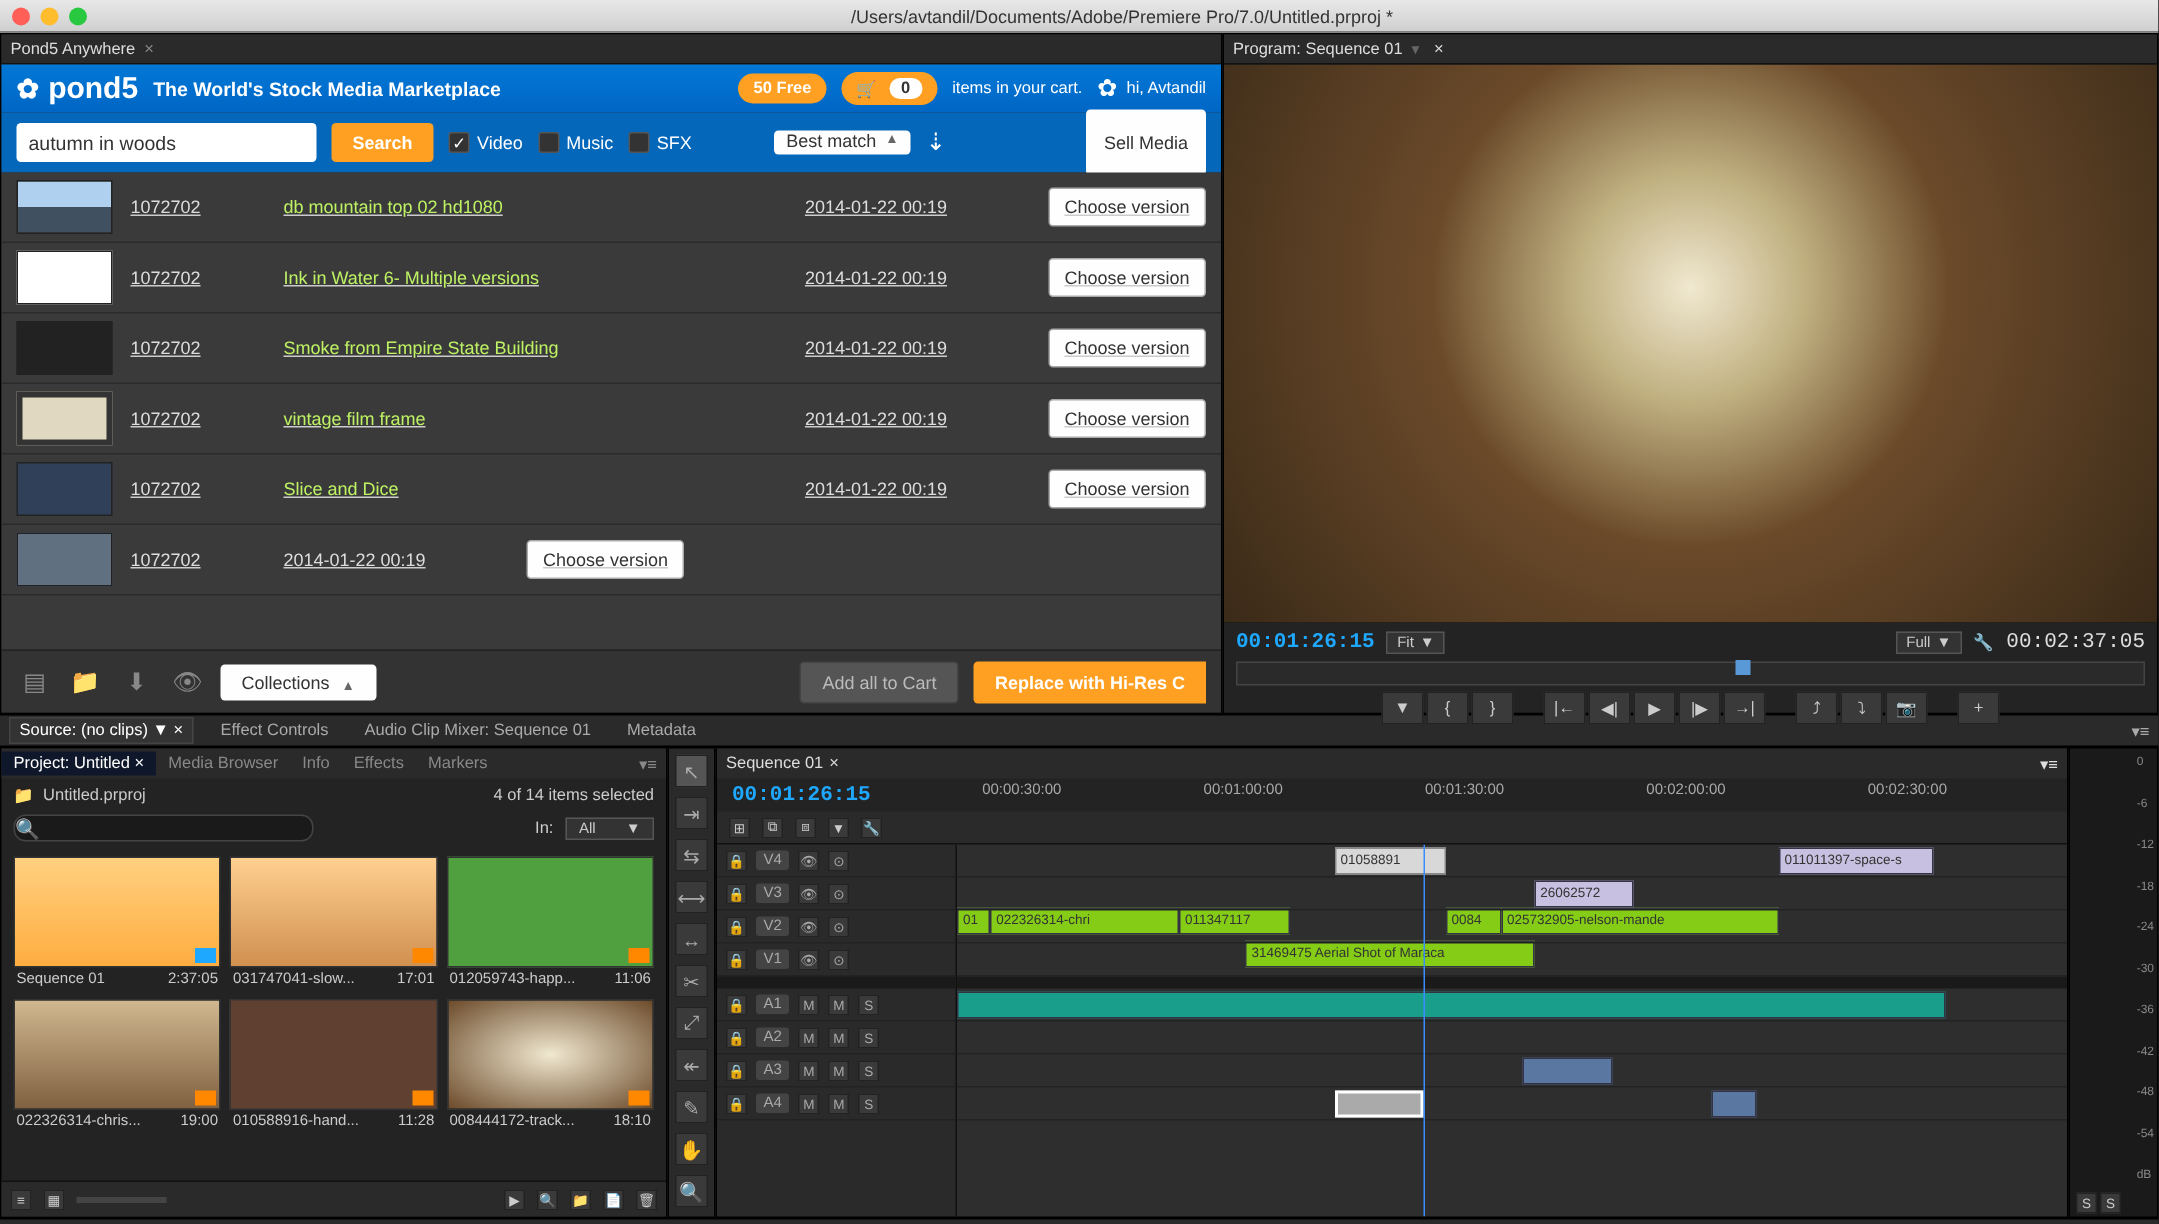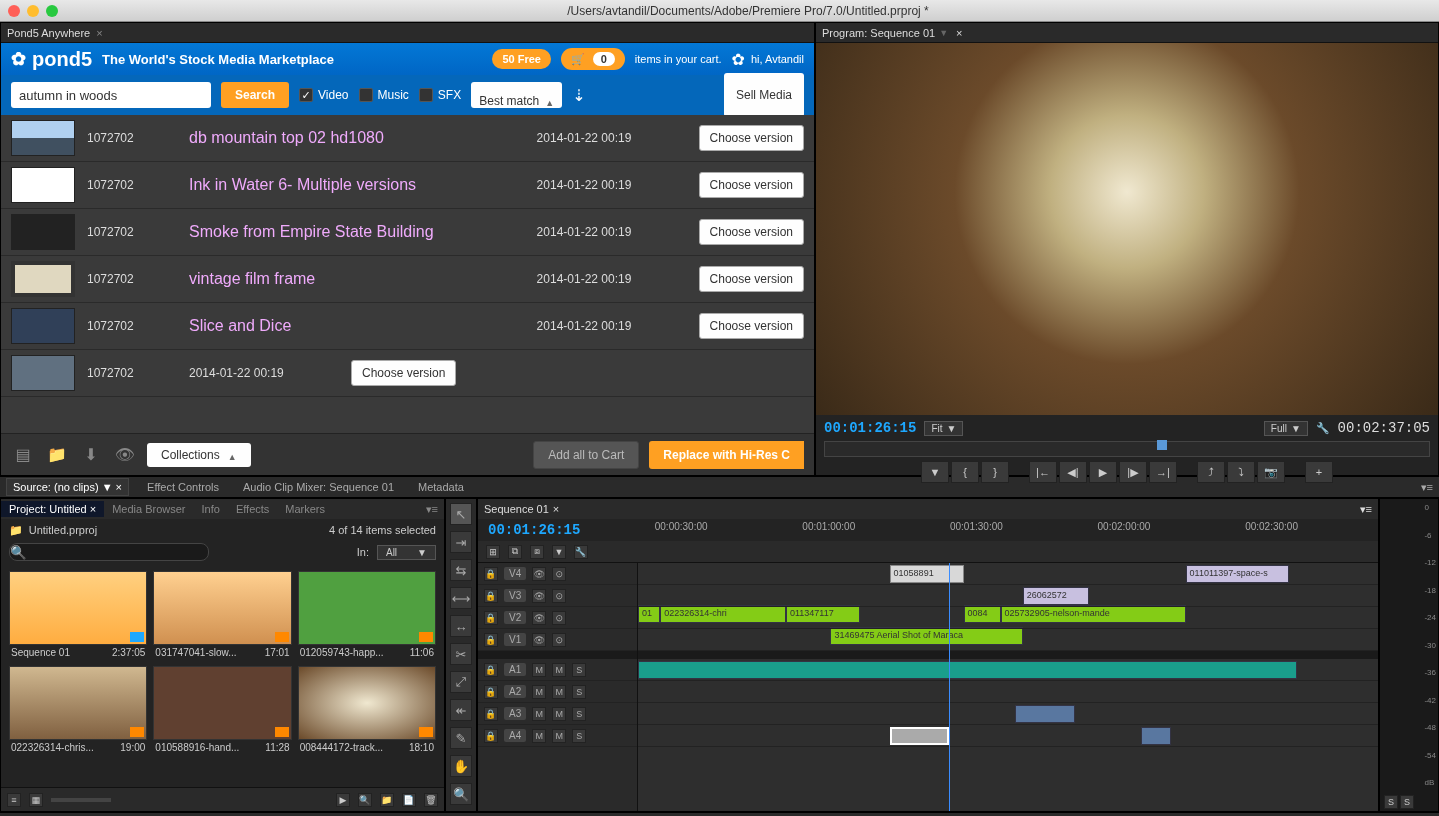--- a/index.html
+++ b/index.html
@@ -22,29 +22,29 @@
 .pill-cart { background: #ffa022; color: #fff; display: flex; align-items: center; gap: 8px; }
 .cart-count { background: #fff; color: #333; border-radius: 10px; padding: 1px 8px; }
 .flex1 { flex: 1; }
 
 .pond5-search { background: #0467ba; height: 40px; display: flex; align-items: center; padding: 0 10px; gap: 10px; }
 .search-input { background: #fff; border: none; border-radius: 3px; height: 26px; width: 200px; padding: 0 8px; font-size: 13px; color: #333; }
 .btn-orange { background: #ffa022; color: #fff; border: none; border-radius: 3px; height: 26px; padding: 0 14px; font-weight: bold; cursor: pointer; font-size: 12px; }
 .chk { display: flex; align-items: center; gap: 5px; color: #fff; font-size: 12px; }
 .chk-box { width: 14px; height: 14px; border: 1px solid #555; background: #333; border-radius: 2px; display: flex; align-items: center; justify-content: center; }
 .chk-box.checked::after { content: "✓"; color: #fff; font-size: 11px; }
-.dd-white { background: #fefefe; color: #333; border-radius: 3px; height: 26px; padding: 0 8px; display: flex; align-items: flex-end; gap: 6px; font-size: 12px; }
+.dd-white { background: #fefefe; color: #333; border-radius: 3px; height: 16px; padding: 0 8px; display: flex; align-items: flex-start; gap: 6px; font-size: 12px; margin-left: 45px; }
 .caret { font-size: 9px; color: #666; }
 .btn-white { background: #fefefe; color: #333; border: none; border-radius: 3px; height: 44px; padding: 0 12px; font-size: 12px; cursor: pointer; }
 
-.results { flex: 1; overflow-y: auto; background: #3a3a3a; }
+.results { flex: 1; overflow-y: auto; background: #3a3a3a; text-decoration: underline; }
 .result-row { display: flex; align-items: center; height: 47px; border-bottom: 1px solid #2a2a2a; padding: 0 10px; gap: 12px; }
 .thumb { width: 64px; height: 36px; background: #555; border: 1px solid #222; flex-shrink: 0; }
 .r-id { width: 90px; color: #ddd; font-size: 12px; }
-.r-title { flex: 1; color: #f0abfc; font-size: 16px; }
+.r-title { flex: 1; color: #bef264; font-size: 12px; }
 .r-date { width: 150px; color: #ddd; font-size: 12px; }
 .btn-choose { background: #fefefe; border: 1px solid #aaa; border-radius: 3px; padding: 5px 10px; font-size: 12px; color: #333; cursor: pointer; white-space: nowrap; }
 
 .pond5-footer { height: 42px; background: #333; display: flex; align-items: center; padding: 0 10px; gap: 10px; border-top: 1px solid #222; }
 .icon-btn { width: 24px; height: 24px; color: #888; display: flex; align-items: center; justify-content: center; cursor: pointer; font-size: 16px; }
 .btn-collections { background: #fefefe; color: #333; border-radius: 3px; padding: 5px 14px; display: flex; align-items: flex-end; gap: 8px; font-size: 12px; cursor: pointer; }
 .btn-addcart { background: #555; color: #bbb; border: 1px solid #444; border-radius: 3px; padding: 6px 14px; font-size: 12px; cursor: pointer; }
 .btn-replace { background: #ffa022; color: #fff; border-radius: 3px 0 0 3px; padding: 7px 14px; font-size: 12px; font-weight: bold; cursor: pointer; }
 
 .program-panel { flex: 1; background: #232323; border: 1px solid #000; display: flex; flex-direction: column; }

